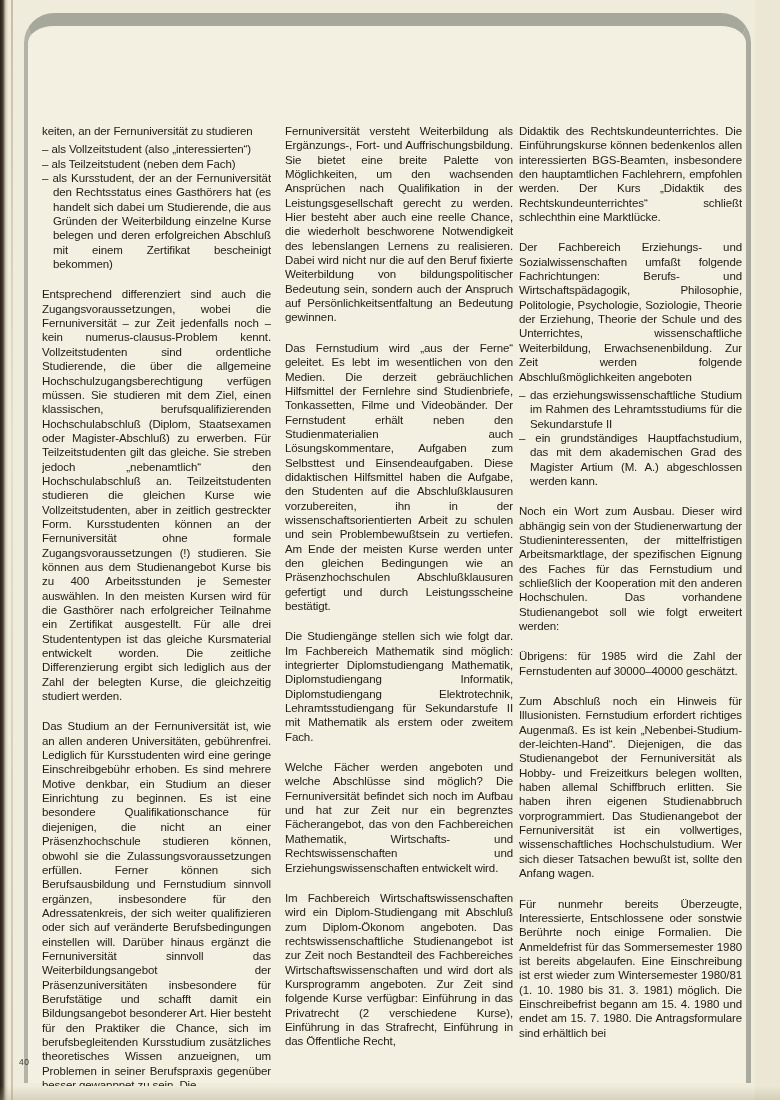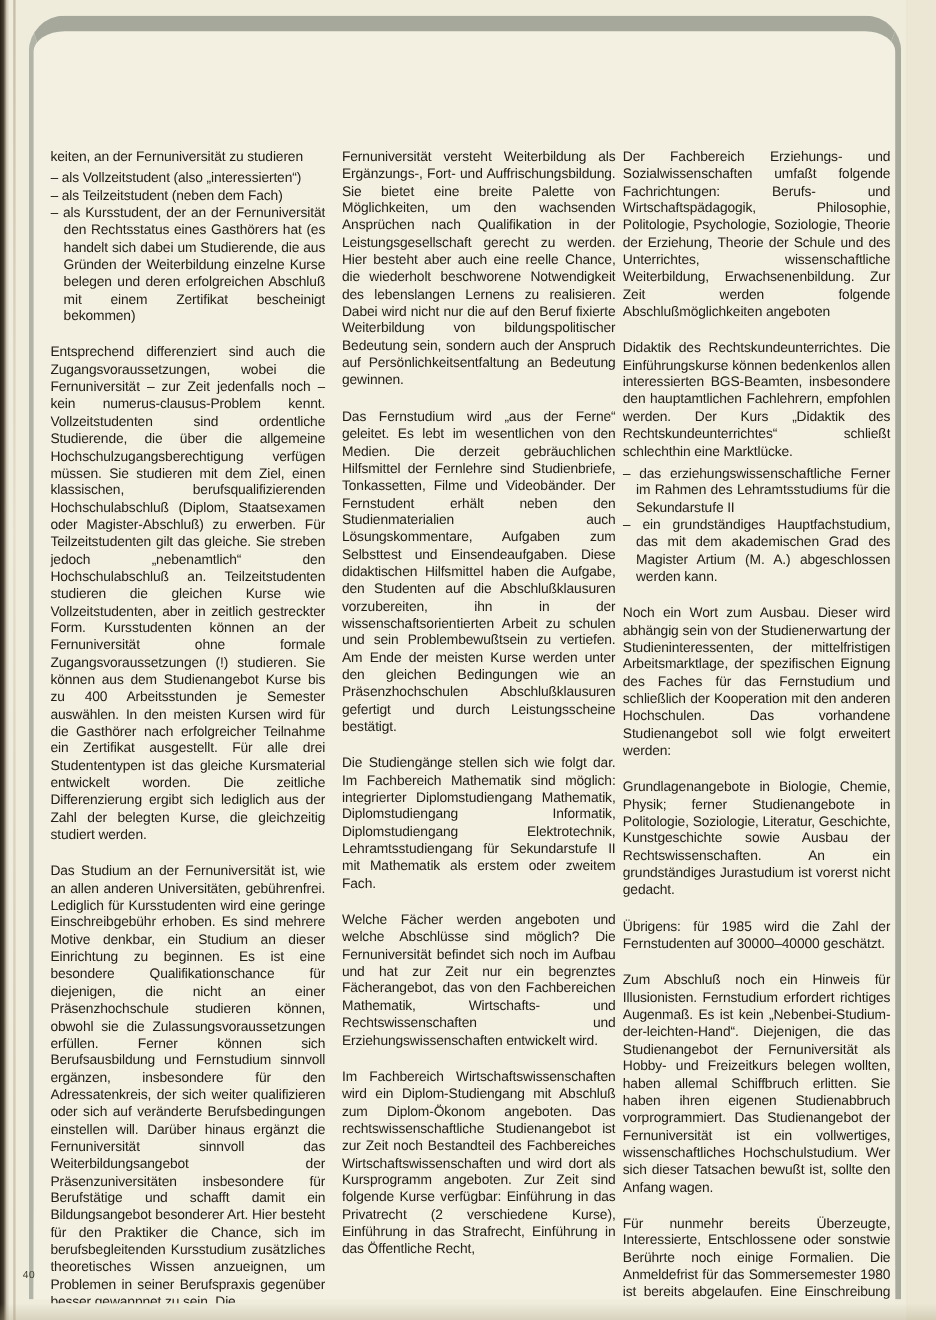--- a/index.html
+++ b/index.html
@@ -76,26 +76,25 @@
     <p class="p">Das Studium an der Fernuniversität ist, wie an allen anderen Universitäten, gebührenfrei. Lediglich für Kursstudenten wird eine geringe Einschreibgebühr erhoben. Es sind mehrere Motive denkbar, ein Studium an dieser Einrichtung zu beginnen. Es ist eine besondere Qualifikationschance für diejenigen, die nicht an einer Präsenzhochschule studieren können, obwohl sie die Zulassungsvoraussetzungen erfüllen. Ferner können sich Berufsausbildung und Fernstudium sinnvoll ergänzen, insbesondere für den Adressatenkreis, der sich weiter qualifizieren oder sich auf veränderte Berufsbedingungen einstellen will. Darüber hinaus ergänzt die Fernuniversität sinnvoll das Weiterbildungsangebot der Präsenzuniversitäten insbesondere für Berufstätige und schafft damit ein Bildungsangebot besonderer Art. Hier besteht für den Praktiker die Chance, sich im berufsbegleitenden Kursstudium zusätzliches theoretisches Wissen anzueignen, um Problemen in seiner Berufspraxis gegenüber besser gewappnet zu sein. Die</p>
   </div>
 <div class="col col-2">
     <p class="p">Fernuniversität versteht Weiterbildung als Ergänzungs-, Fort- und Auffrischungsbildung. Sie bietet eine breite Palette von Möglichkeiten, um den wachsenden Ansprüchen nach Qualifikation in der Leistungsgesellschaft gerecht zu werden. Hier besteht aber auch eine reelle Chance, die wiederholt beschworene Notwendigkeit des lebenslangen Lernens zu realisieren. Dabei wird nicht nur die auf den Beruf fixierte Weiterbildung von bildungspolitischer Bedeutung sein, sondern auch der Anspruch auf Persönlichkeitsentfaltung an Bedeutung gewinnen.</p>
     <p class="p">Das Fernstudium wird „aus der Ferne“ geleitet. Es lebt im wesentlichen von den Medien. Die derzeit gebräuchlichen Hilfsmittel der Fernlehre sind Studienbriefe, Tonkassetten, Filme und Videobänder. Der Fernstudent erhält neben den Studienmaterialien auch Lösungskommentare, Aufgaben zum Selbsttest und Einsendeaufgaben. Diese didaktischen Hilfsmittel haben die Aufgabe, den Studenten auf die Abschlußklausuren vorzubereiten, ihn in der wissenschaftsorientierten Arbeit zu schulen und sein Problembewußtsein zu vertiefen. Am Ende der meisten Kurse werden unter den gleichen Bedingungen wie an Präsenzhochschulen Abschlußklausuren gefertigt und durch Leistungsscheine bestätigt.</p>
     <p class="p">Die Studiengänge stellen sich wie folgt dar. Im Fachbereich Mathematik sind möglich: integrierter Diplomstudiengang Mathematik, Diplomstudiengang Informatik, Diplomstudiengang Elektrotechnik, Lehramtsstudiengang für Sekundarstufe II mit Mathematik als erstem oder zweitem Fach.</p>
     <p class="p">Welche Fächer werden angeboten und welche Abschlüsse sind möglich? Die Fernuniversität befindet sich noch im Aufbau und hat zur Zeit nur ein begrenztes Fächerangebot, das von den Fachbereichen Mathematik, Wirtschafts- und Rechtswissenschaften und Erziehungswissenschaften entwickelt wird.</p>
     <p class="p">Im Fachbereich Wirtschaftswissenschaften wird ein Diplom-Studiengang mit Abschluß zum Diplom-Ökonom angeboten. Das rechtswissenschaftliche Studienangebot ist zur Zeit noch Bestandteil des Fachbereiches Wirtschaftswissenschaften und wird dort als Kursprogramm angeboten. Zur Zeit sind folgende Kurse verfügbar: Einführung in das Privatrecht (2 verschiedene Kurse), Einführung in das Strafrecht, Einführung in das Öffentliche Recht,</p>
   </div>
 <div class="col col-3">
+    <p class="p">Didaktik des Rechtskundeunterrichtes. Die Einführungskurse können bedenkenlos allen interessierten BGS-Beamten, insbesondere den hauptamtlichen Fachlehrern, empfohlen werden. Der Kurs „Didaktik des Rechtskundeunterrichtes“ schließt schlechthin eine Marktlücke.</p>
     <p class="p">Der Fachbereich Erziehungs- und Sozialwissenschaften umfaßt folgende Fachrichtungen: Berufs- und Wirtschaftspädagogik, Philosophie, Politologie, Psychologie, Soziologie, Theorie der Erziehung, Theorie der Schule und des Unterrichtes, wissenschaftliche Weiterbildung, Erwachsenenbildung. Zur Zeit werden folgende Abschlußmöglichkeiten angeboten</p>
-    <p class="p">Didaktik des Rechtskundeunterrichtes. Die Einführungskurse können bedenkenlos allen interessierten BGS-Beamten, insbesondere den hauptamtlichen Fachlehrern, empfohlen werden. Der Kurs „Didaktik des Rechtskundeunterrichtes“ schließt schlechthin eine Marktlücke.</p>
-    <p class="li">– das erziehungswissenschaftliche Ferner im Rahmen des Lehramtsstudiums für die Sekundarstufe II</p>
+    <p class="li">– das erziehungswissenschaftliche Studium im Rahmen des Lehramtsstudiums für die Sekundarstufe II</p>
     <p class="li">– ein grundständiges Hauptfachstudium, das mit dem akademischen Grad des Magister Artium (M. A.) abgeschlossen werden kann.</p>
     <p class="p">Noch ein Wort zum Ausbau. Dieser wird abhängig sein von der Studienerwartung der Studieninteressenten, der mittelfristigen Arbeitsmarktlage, der spezifischen Eignung des Faches für das Fernstudium und schließlich der Kooperation mit den anderen Hochschulen. Das vorhandene Studienangebot soll wie folgt erweitert werden:</p>
-    <p class="p">Grundlagenangebote in Biologie, Chemie, Physik; ferner Studienangebote in Politologie, Soziologie, Literatur, Geschichte, Kunstgeschichte sowie Ausbau der Rechtswissenschaften. An ein grundständiges Jurastudium ist vorerst nicht gedacht.</p>
     <p class="p">Übrigens: für 1985 wird die Zahl der Fernstudenten auf 30000–40000 geschätzt.</p>
     <p class="p">Zum Abschluß noch ein Hinweis für Illusionisten. Fernstudium erfordert richtiges Augenmaß. Es ist kein „Nebenbei-Studium-der-leichten-Hand“. Diejenigen, die das Studienangebot der Fernuniversität als Hobby- und Freizeitkurs belegen wollten, haben allemal Schiffbruch erlitten. Sie haben ihren eigenen Studienabbruch vorprogrammiert. Das Studienangebot der Fernuniversität ist ein vollwertiges, wissenschaftliches Hochschulstudium. Wer sich dieser Tatsachen bewußt ist, sollte den Anfang wagen.</p>
     <p class="p">Für nunmehr bereits Überzeugte, Interessierte, Entschlossene oder sonstwie Berührte noch einige Formalien. Die Anmeldefrist für das Sommersemester 1980 ist bereits abgelaufen. Eine Einschreibung ist erst wieder zum Wintersemester 1980/81 (1. 10. 1980 bis 31. 3. 1981) möglich. Die Einschreibefrist begann am 15. 4. 1980 und endet am 15. 7. 1980. Die Antragsformulare sind erhältlich bei</p>
   </div>
 
 <span class="page-number">40</span>
 
 <div class="bottom-shadow"></div>
 
 </body></html>

